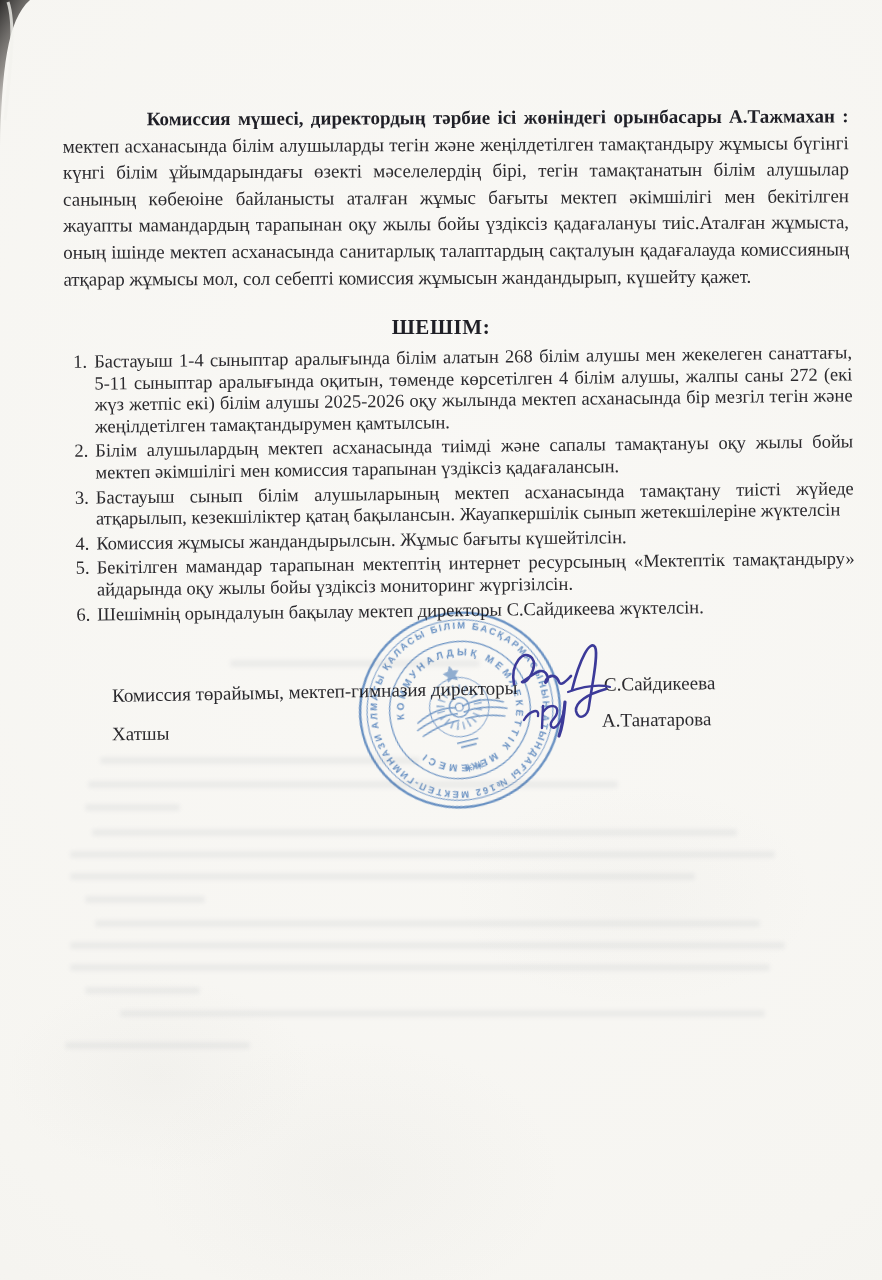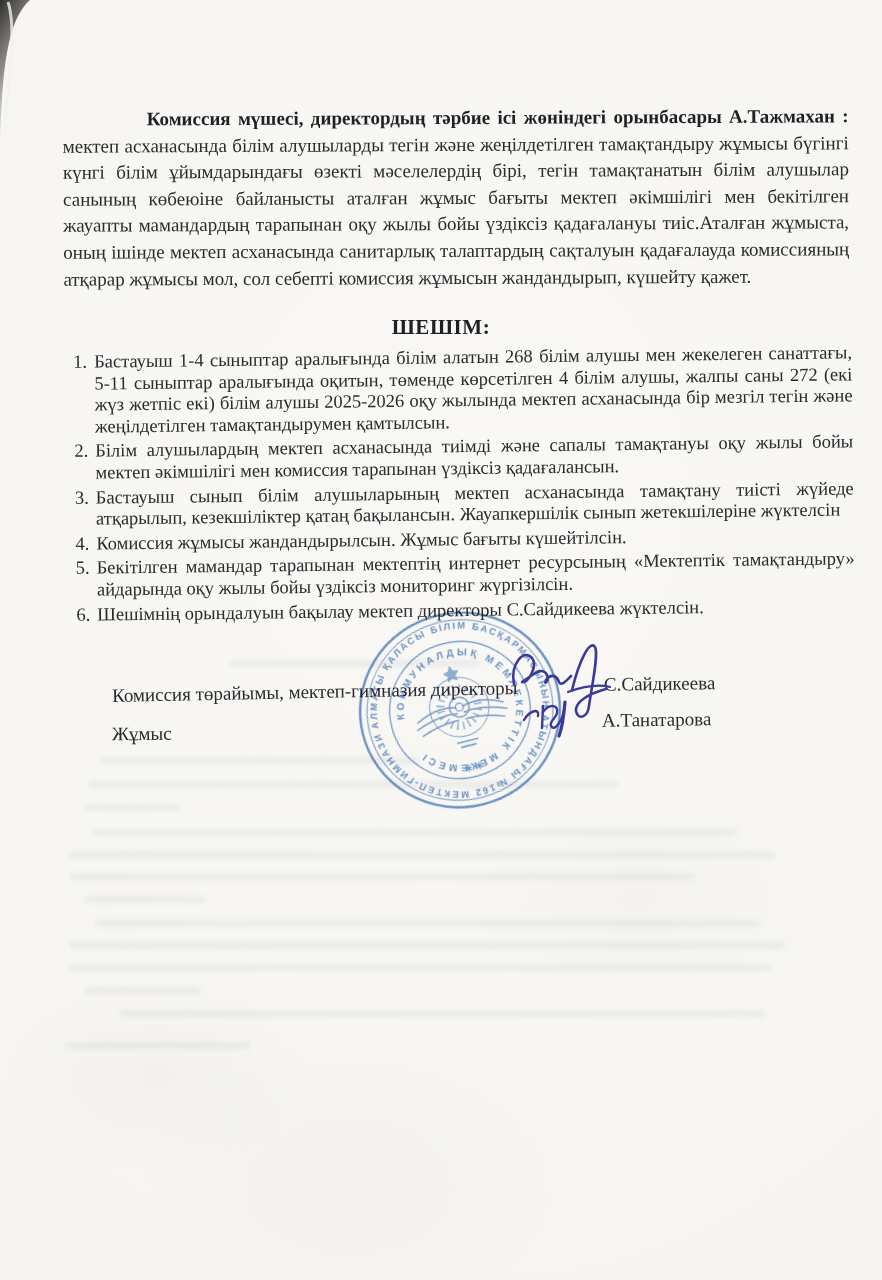--- a/index.html
+++ b/index.html
@@ -91,21 +91,21 @@
       <span class="d-num">5.</span>
       <span class="d-text">Бекітілген мамандар тарапынан мектептің интернет ресурсының «Мектептік тамақтандыру» айдарында оқу жылы бойы үздіксіз мониторинг жүргізілсін.</span>
     </div>
     <div class="d-item">
       <span class="d-num">6.</span>
       <span class="d-text">Шешімнің орындалуын бақылау мектеп директоры С.Сайдикеева жүктелсін.</span>
     </div>
   </div>
 
   <div class="sig-role-1">Комиссия төрайымы, мектеп-гимназия директоры</div>
-  <div class="sig-role-2">Жұмыс</div>
+  <div class="sig-role-2">Хатшы</div>
   <div class="sig-name-1">С.Сайдикеева</div>
   <div class="sig-name-2">А.Танатарова</div>
 
   <svg class="stamp" viewBox="0 0 230 214" aria-hidden="true">
     <g stroke="#5e8fce" fill="none">
       <ellipse cx="115" cy="107" rx="101" ry="98" stroke-width="2.4"></ellipse>
       <ellipse cx="115" cy="107" rx="94" ry="91" stroke-width="1"></ellipse>
       <ellipse cx="115" cy="107" rx="71" ry="69" stroke-width="1.2"></ellipse>
     </g>
     <defs>

